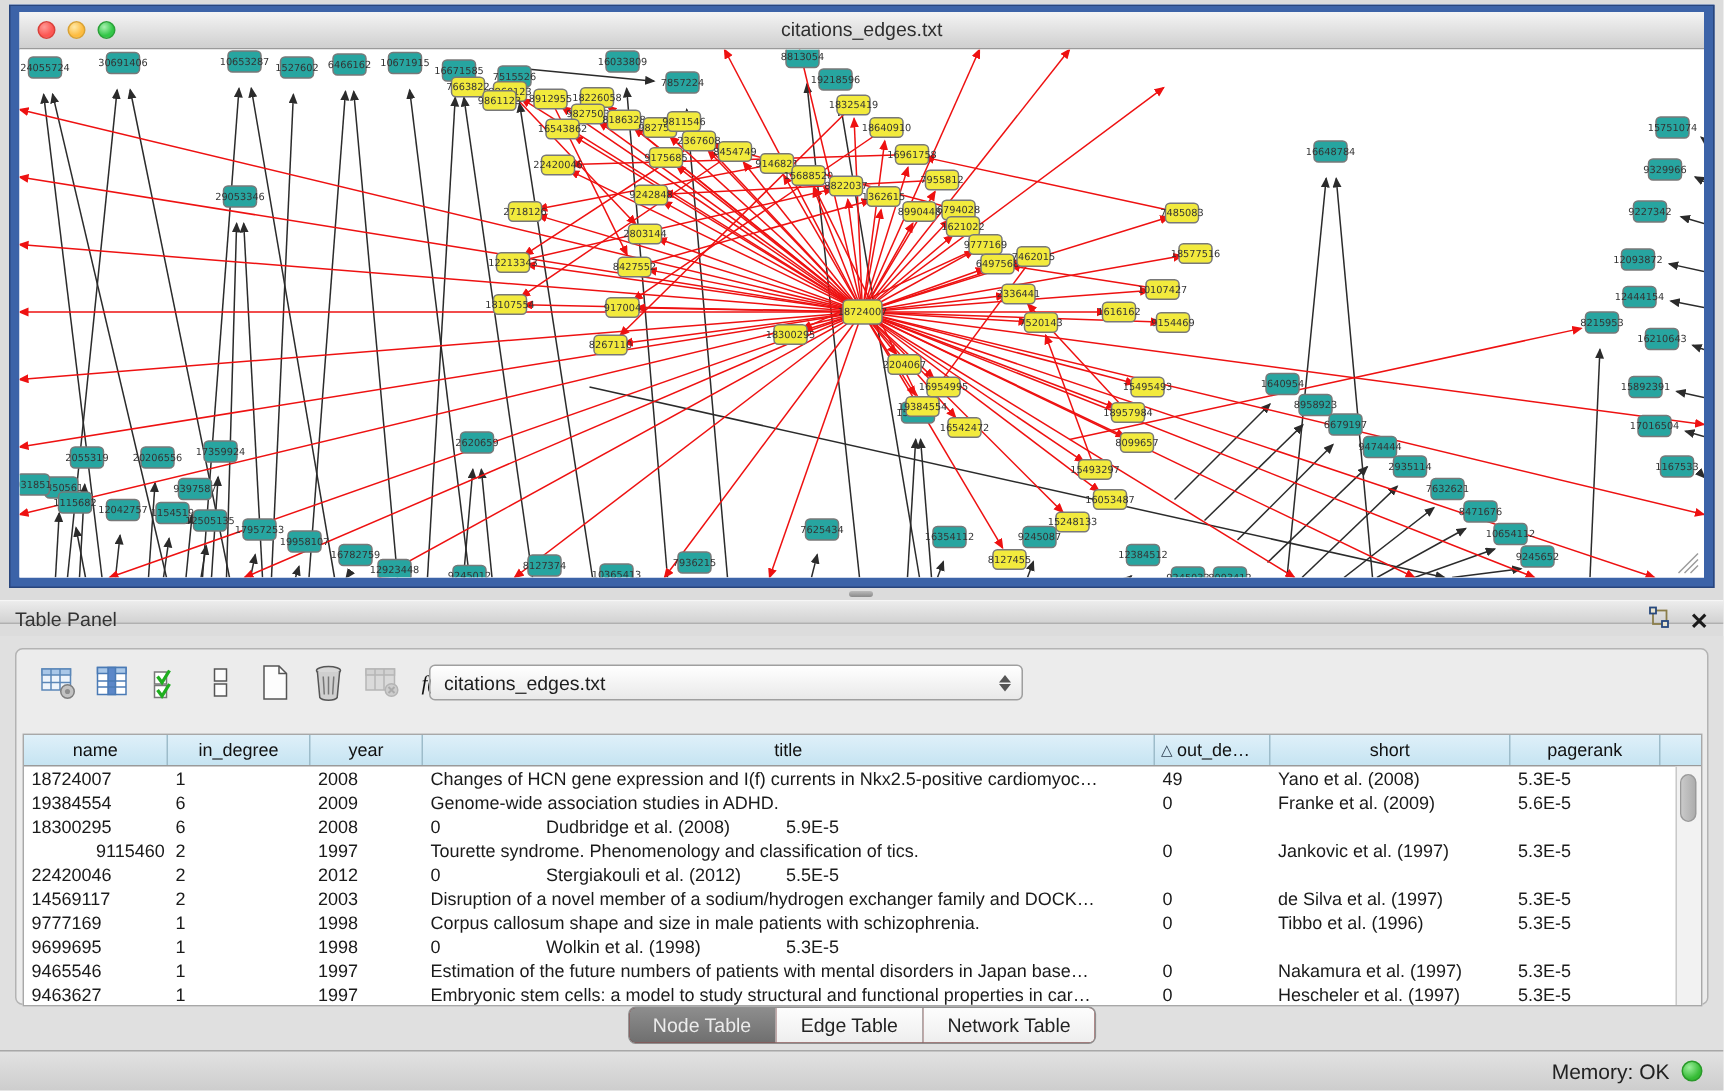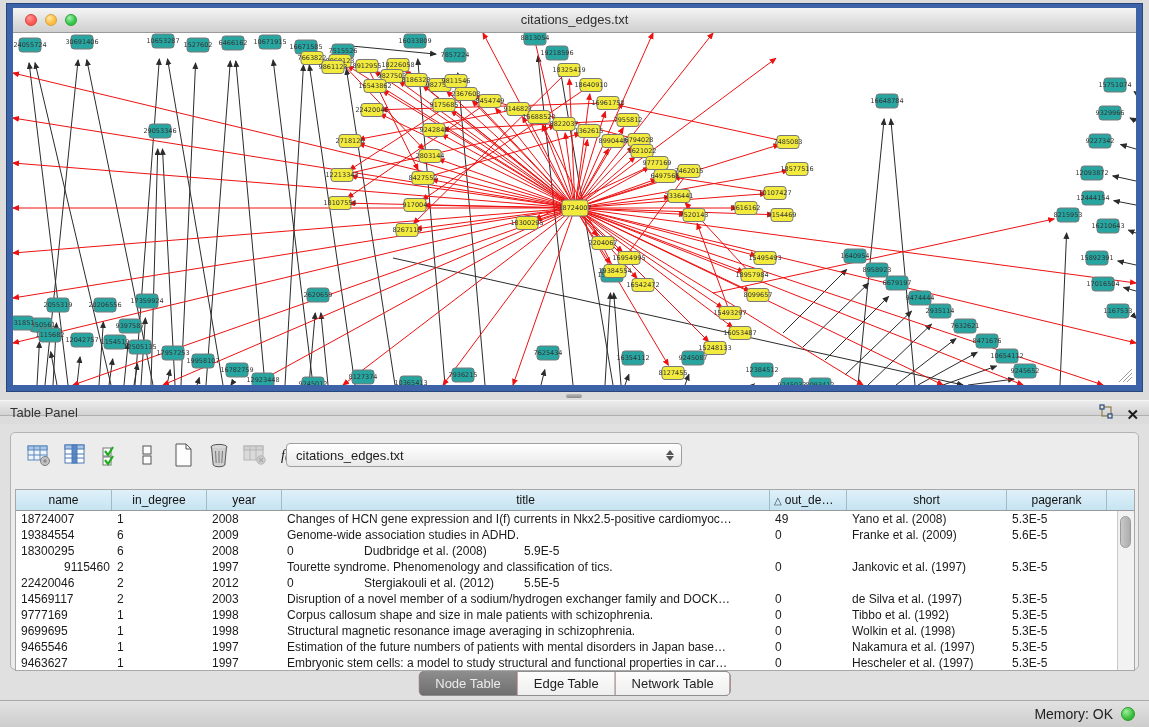--- a/index.html
+++ b/index.html
@@ -876,28 +876,27 @@
             <div class="td" style="width: 77px;">0</div>
             <div class="td" style="width: 160px;">de Silva et al. (1997)</div>
             <div class="td" style="width: 100px;">5.3E-5</div>
           </div>
           <div class="tr">
             <div class="td" style="width: 96px;">9777169</div>
             <div class="td" style="width: 95px;">1</div>
             <div class="td" style="width: 75px;">1998</div>
             <div class="td" style="width: 488px;">Corpus callosum shape and size in male patients with schizophrenia.</div>
             <div class="td" style="width: 77px;">0</div>
-            <div class="td" style="width: 160px;">Tibbo et al. (1992)</div>
+            <div class="td" style="width: 160px;">Tibbo et al. (1996)</div>
             <div class="td" style="width: 100px;">5.3E-5</div>
           </div>
           <div class="tr">
             <div class="td" style="width: 96px;">9699695</div>
             <div class="td" style="width: 95px;">1</div>
             <div class="td" style="width: 75px;">1998</div>
-            <div class="td" style="width: 488px;">Structural magnetic resonance image averaging in schizophrenia.</div>
             <div class="td" style="width: 77px;">0</div>
             <div class="td" style="width: 160px;">Wolkin et al. (1998)</div>
             <div class="td" style="width: 100px;">5.3E-5</div>
           </div>
           <div class="tr">
             <div class="td" style="width: 96px;">9465546</div>
             <div class="td" style="width: 95px;">1</div>
             <div class="td" style="width: 75px;">1997</div>
             <div class="td" style="width: 488px;">Estimation of the future numbers of patients with mental disorders in Japan base…</div>
             <div class="td" style="width: 77px;">0</div>

